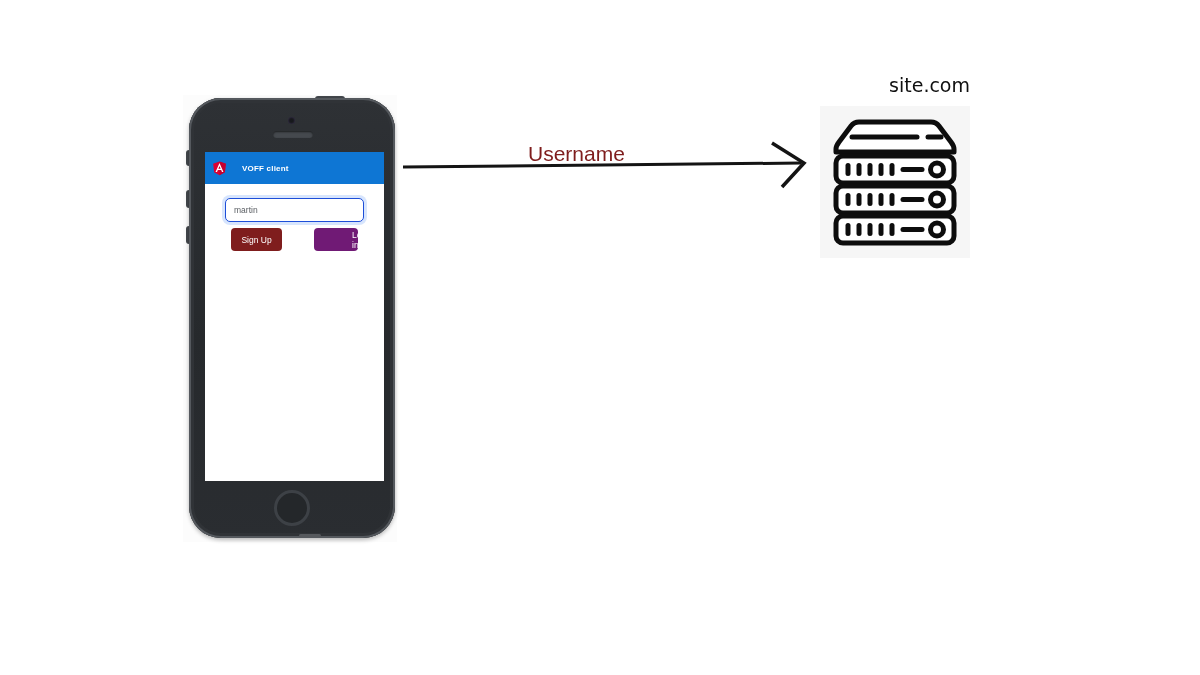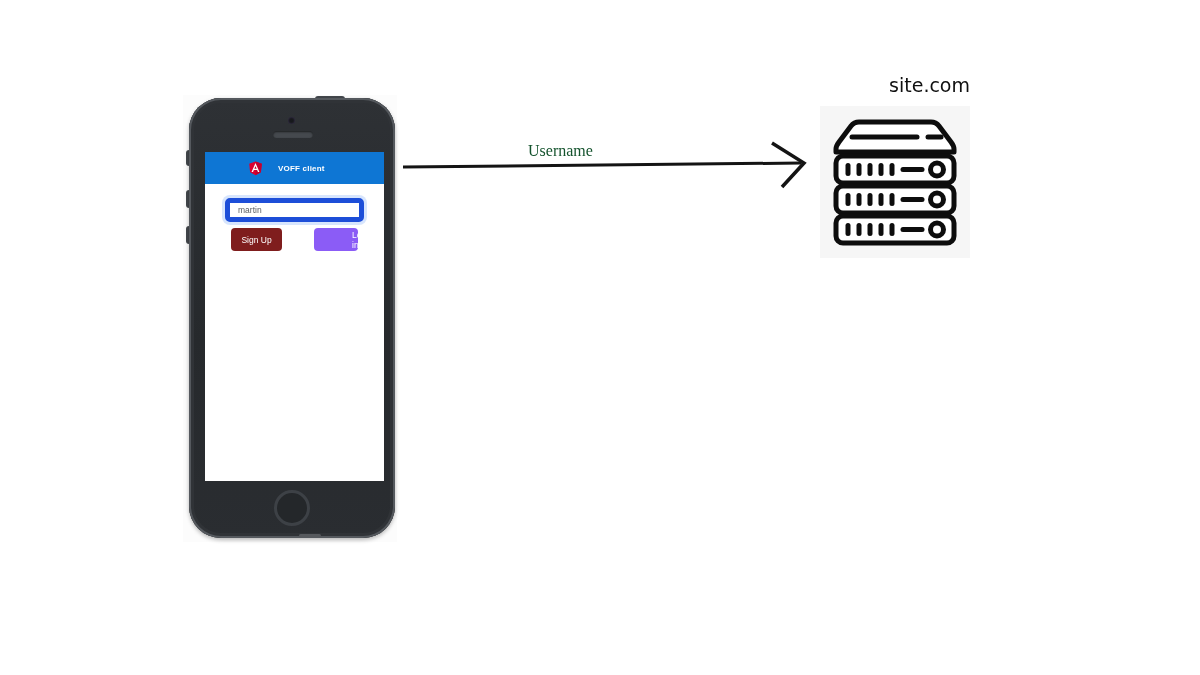--- a/index.html
+++ b/index.html
@@ -20,37 +20,37 @@
           background:#17191c;box-shadow:inset 0 0 2px #4a3c66;}
   .speaker{position:absolute;left:84px;top:33px;width:40px;height:7px;border-radius:4px;
            background:#45494e;box-shadow:inset 0 1px 2px rgba(0,0,0,.6);}
   .screen{position:absolute;left:16px;top:54px;width:179px;height:329px;background:#ffffff;overflow:hidden;}
   .home-btn{position:absolute;left:85px;top:392px;width:36px;height:36px;border-radius:50%;
             border:3px solid #3d4146;box-sizing:border-box;background:#24272a;}
   .port{position:absolute;left:110px;bottom:1px;width:22px;height:3px;border-radius:2px;background:#56595d;}
 
   
   .app-header{position:absolute;left:0;top:0;width:100%;height:32px;background:#0e76d4;
-              display:flex;align-items:center;padding-left:36px;}
+              display:flex;align-items:center;}
   .app-logo{margin-left:6px;width:17px;height:18px;display:inline-block;line-height:0;}
   .app-title{margin-left:14px;color:#ffffff;font-size:8px;font-weight:bold;letter-spacing:.2px;}
   .username-input{position:absolute;left:20px;top:46px;width:139px;height:24px;box-sizing:border-box;
-                  border:5px solid #1d4ed8;border-radius:5px;
+                  border:1px solid #1d4ed8;border-radius:5px;
                   box-shadow:0 0 0 3px rgba(140,180,250,.35);
                   font-family:"Liberation Sans",sans-serif;font-size:8.5px;color:#5a5e63;
                   padding:0 0 0 8px;outline:none;background:#fff;}
   .app-btn{position:absolute;top:76px;height:23px;border:none;border-radius:4px;color:#ffffff;
            font-family:"Liberation Sans",sans-serif;font-size:8.5px;cursor:pointer;padding:0;}
   .btn-signup{left:26px;width:51px;background:#7f1d1d;}
-  .btn-login{left:109px;width:44px;background:#8b5cf6;padding-left:38px;}
+  .btn-login{left:109px;width:44px;background:#701a75;padding-left:38px;}
 
   
   .arrow-svg{position:absolute;left:0;top:0;pointer-events:none;}
-  .arrow-label{position:absolute;left:528px;top:142px;font-family:Liberation Serif, serif;
-               font-size:16px;color:#14532d;}
+  .arrow-label{position:absolute;left:528px;top:142px;font-family:Liberation Sans, sans-serif;
+               font-size:21px;color:#7f1d1d;}
 
   
   .server-label{position:absolute;left:820px;top:74px;width:150px;text-align:right;
                 font-family:"DejaVu Sans",sans-serif;font-size:19px;color:#101010;}
   .server-box{position:absolute;left:820px;top:106px;width:150px;height:152px;background:#f6f6f6;
               display:flex;align-items:center;justify-content:center;}
 </style>
 </head>
 <body>
 

